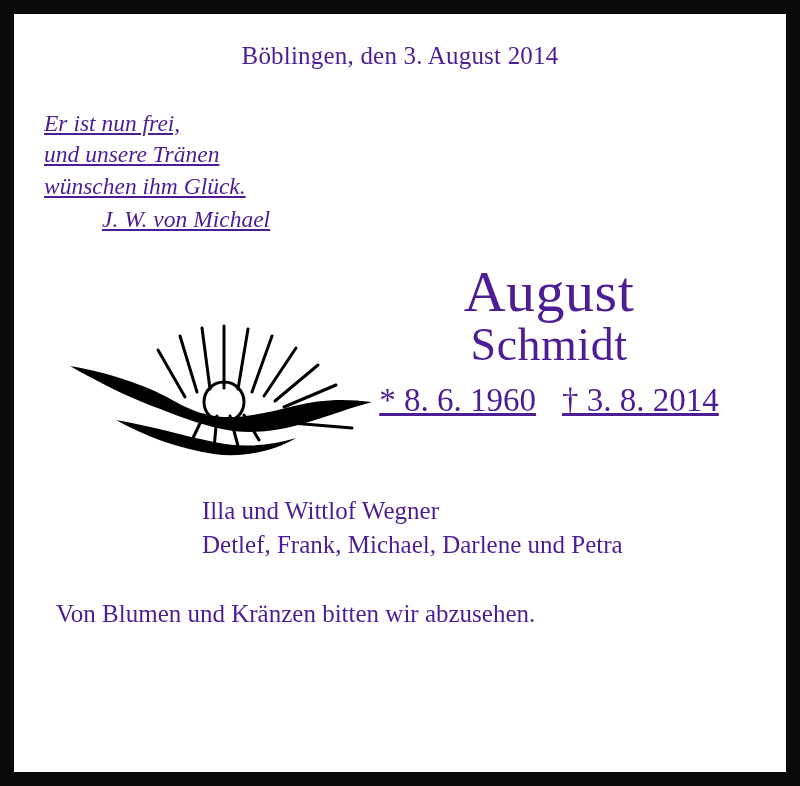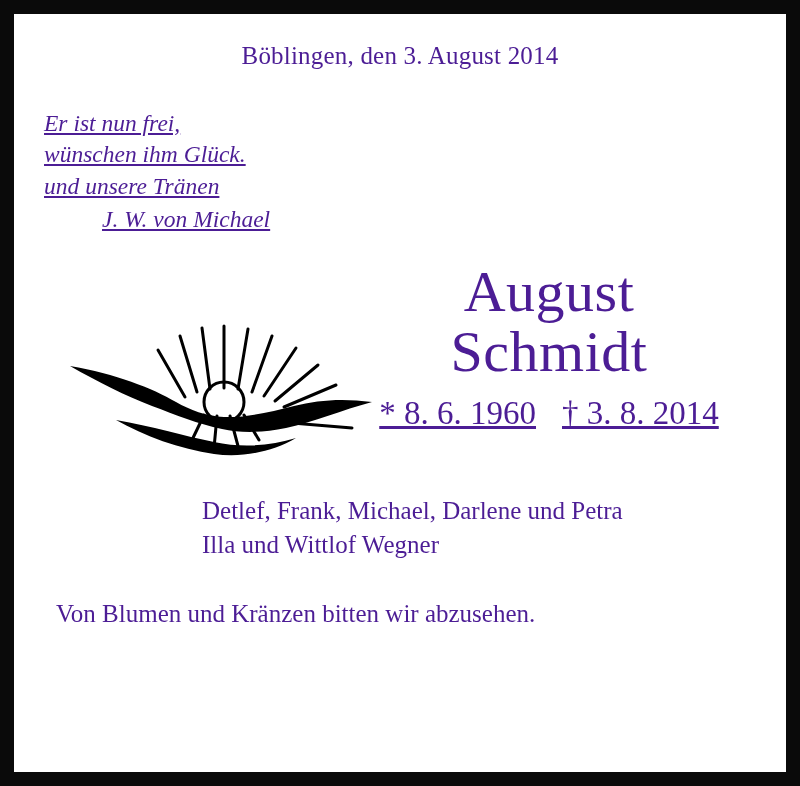--- a/index.html
+++ b/index.html
@@ -63,21 +63,21 @@
     top: 0px;
     text-align: center;
     width: 350px;
   }
   .name-first {
     font-size: 58px;
     line-height: 1.02;
     letter-spacing: 0.5px;
   }
   .name-last {
-    font-size: 58px;
+    font-size: 46px;
     line-height: 1.06;
     letter-spacing: 0.5px;
   }
   .dates {
     font-size: 33px;
     margin-top: 12px;
     white-space: nowrap;
     text-decoration: underline;
   }
   .dates .sep {
@@ -105,22 +105,22 @@
 </head>
 <body>
 
 <div class="page">
   <div class="card">
 
     <div class="date-line">Böblingen, den 3. August 2014</div>
 
     <div class="quote">
       <div>Er ist nun frei,</div>
+      <div>und unsere Tränen</div>
       <div>wünschen ihm Glück.</div>
-      <div>und unsere Tränen</div>
       <span class="author">J. W. von Michael</span>
     </div>
 
     <div class="middle">
 
       <div class="emblem">
         <svg class="sunrise-svg" viewBox="0 0 330 190" width="330" height="190" xmlns="http://www.w3.org/2000/svg">
           <g stroke="#000000" stroke-width="3" stroke-linecap="round">
             <line x1="168" y1="118" x2="168" y2="56"></line>
             <line x1="182" y1="119" x2="192" y2="59"></line>
@@ -147,22 +147,22 @@
       <div class="name-block">
         <div class="name-first">August</div>
         <div class="name-last">Schmidt</div>
         <div class="dates">
           <span>* 8. 6. 1960</span><span class="sep"></span><span>† 3. 8. 2014</span>
         </div>
       </div>
     </div>
 
     <div class="family">
+      <div>Illa und Wittlof Wegner</div>
       <div>Detlef, Frank, Michael, Darlene und Petra</div>
-      <div>Illa und Wittlof Wegner</div>
     </div>
 
     <div class="notice">
       <div class="p2">Von Blumen und Kränzen bitten wir abzusehen.</div>
     </div>
 
   </div>
 </div>
 
 </body></html>

